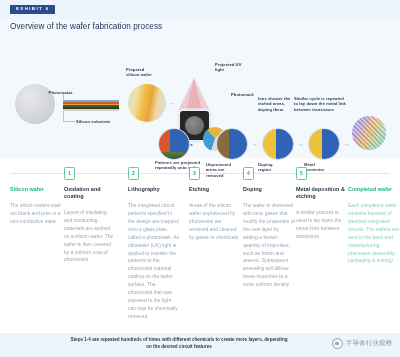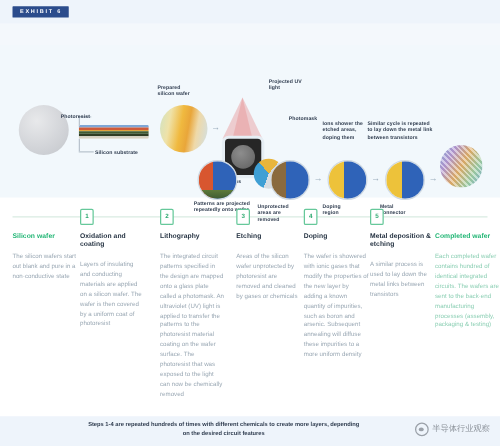--- a/index.html
+++ b/index.html
@@ -171,20 +171,21 @@
   }
 </style>
 </head>
 <body>
 
 <div class="sheet">
 
   <div class="header"></div>
   <div class="exhibit-badge">EXHIBIT 6</div>
   <div class="title-bar"></div>
+  <div class="page-title">Overview of the wafer fabrication process</div>
 
   <div class="diagram">
 
     <div class="wafer-blank"></div>
 
     <div class="stack">
       <i class="s1"></i>
         <i class="s2"></i>
         <i class="s3"></i>
         <i class="s4"></i>

